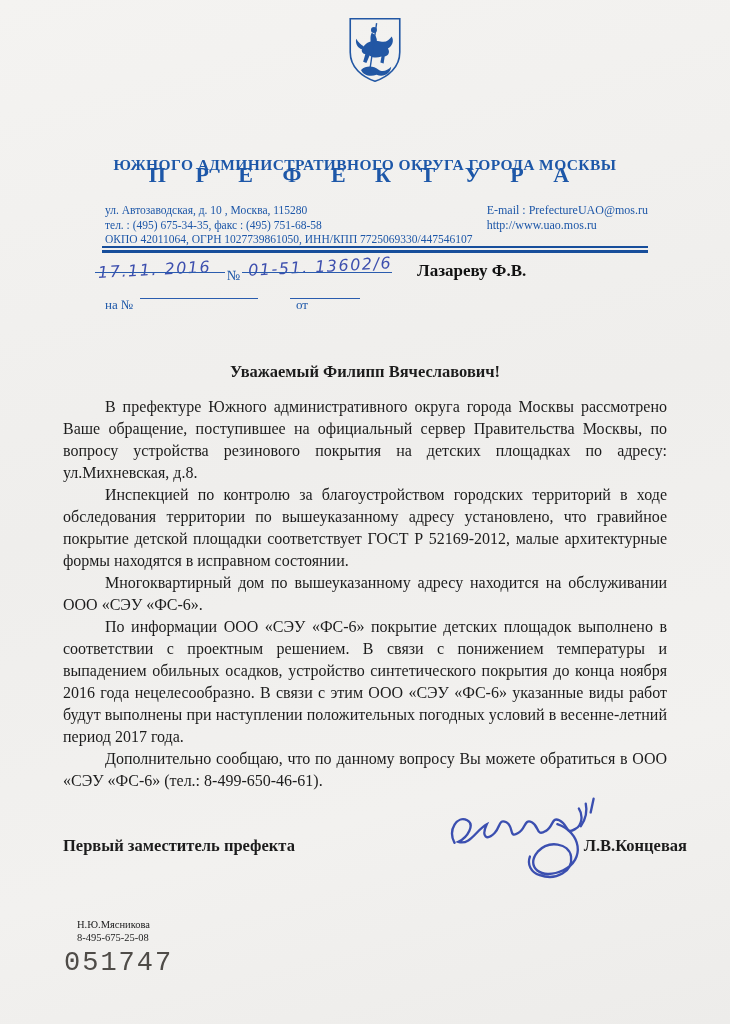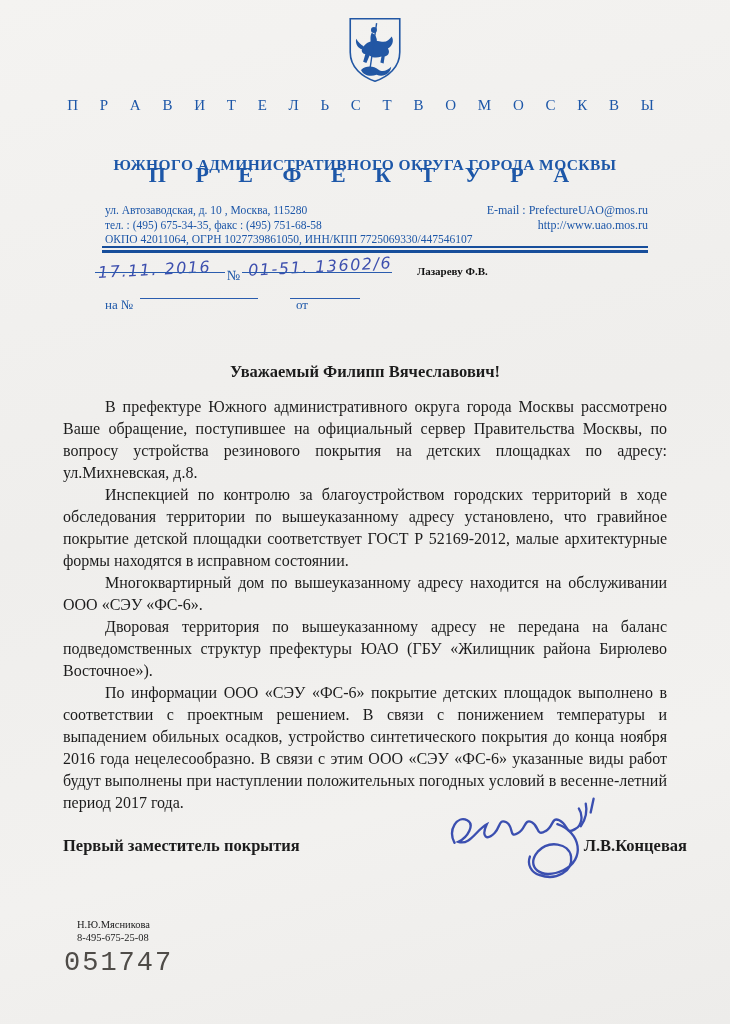--- a/index.html
+++ b/index.html
@@ -11,39 +11,39 @@
     color:#1c1c1c;
     overflow:hidden;
   }
   
   .emblem{position:absolute;left:347px;top:16px;width:56px;height:68px;}
   .hdr{position:absolute;left:0;width:730px;text-align:center;color:#1d57a8;}
   .gov-line{top:97px;font-size:15px;letter-spacing:9px;}
   .pref-line{top:122px;font-size:22px;font-weight:bold;letter-spacing:12px;margin-top:40px;}
   .district-line{top:156px;font-size:15.5px;font-weight:bold;letter-spacing:0.4px;}
   .addr{position:absolute;left:105px;top:203px;color:#1d57a8;font-size:11.5px;line-height:14.5px;}
-  .contact{position:absolute;right:82px;top:203px;color:#1d57a8;font-size:12px;line-height:15px;text-align:right;}
+  .contact{position:absolute;right:82px;top:203px;color:#1d57a8;font-size:12px;line-height:15px;}
   .rule{position:absolute;left:102px;right:82px;top:246px;}
   .rule .thin{height:2px;background:#174e9b;}
   .rule .thick{height:3px;background:#174e9b;margin-top:2px;}
   
   .hand{font-family:"DejaVu Sans",sans-serif;font-style:italic;color:#3d4fae;font-size:16px;letter-spacing:1.5px;white-space:nowrap;}
   .ref-date{position:absolute;left:98px;top:260px;transform:rotate(-3deg);}
   .ref-num{position:absolute;left:248px;top:257px;transform:rotate(-3deg);}
   .u-line{position:absolute;border-bottom:1.5px solid #2a5cae;}
   .ul-date{left:95px;top:272px;width:130px;}
   .ul-num{left:242px;top:272px;width:150px;}
   .no-sign{position:absolute;left:227px;top:268px;color:#1d57a8;font-size:14px;}
   .ref2-label{position:absolute;color:#1d57a8;font-size:13px;top:297px;}
   .lbl-na{left:105px;}
   .lbl-ot{left:268px;margin-left:28px;}
   .ul-na{left:140px;top:298px;width:118px;}
   .ul-ot{left:290px;top:298px;width:70px;}
   
-  .addressee{position:absolute;left:417px;top:260px;font-size:11px;font-weight:bold;line-height:22px;color:#111;}
+  .addressee{position:absolute;left:417px;top:260px;font-size:17px;font-weight:bold;line-height:22px;color:#111;}
   
   .salutation{position:absolute;left:63px;top:362px;width:604px;text-align:center;font-size:16.5px;font-weight:bold;}
   .body-text{position:absolute;left:63px;top:396px;width:604px;font-size:16px;line-height:22px;text-align:justify;}
   .body-text p{margin:0;text-indent:42px;}
   
   .sign-row{position:absolute;left:63px;top:836px;width:624px;display:flex;justify-content:space-between;font-size:16.5px;font-weight:bold;}
   .scribble{position:absolute;left:445px;top:786px;width:160px;height:98px;}
   
   .executor{position:absolute;left:65px;top:918px;font-size:10.5px;line-height:13px;color:#222;margin-left:12px;}
   .stamp{position:absolute;left:64px;top:948px;font-family:"Liberation Mono",monospace;font-size:27px;letter-spacing:2px;color:#4f4c48;}
@@ -58,21 +58,20 @@
     <g fill="#2257a4" stroke="none">
       <path d="M46,30 C52,33 57,40 55,48 L44,47 C43,38 44,34 46,30 Z"></path>
       <circle cx="50" cy="25" r="5.5"></circle>
       <path d="M28,60 C34,47 48,42 62,46 C72,49 78,44 83,37 C88,45 84,55 76,59 C80,65 78,72 70,74 L68,87 L62,85 L64,74 C56,77 48,77 42,72 L36,86 L30,84 L34,70 C28,68 26,64 28,60 Z"></path>
       <path d="M29,61 C20,59 15,50 17,41 C21,48 26,52 31,55 Z"></path>
       <path d="M26,99 C36,90 50,92 58,98 C66,104 75,100 82,93 C81,106 68,113 55,108 C42,113 30,108 26,99 Z"></path>
     </g>
     <line x1="55" y1="12" x2="42" y2="102" stroke="#2257a4" stroke-width="2.6"></line>
   </svg>
 
-  <div class="hdr gov-line">П Р А В И Т Е Л Ь С Т В О   М О С К В Ы</div>
   <div class="hdr pref-line">П Р Е Ф Е К Т У Р А</div>
   <div class="hdr district-line">ЮЖНОГО АДМИНИСТРАТИВНОГО ОКРУГА ГОРОДА МОСКВЫ</div>
 
   <div class="addr">
     <div>ул. Автозаводская, д. 10 , Москва, 115280</div>
     <div>тел. : (495) 675-34-35, факс : (495) 751-68-58</div>
     <div>ОКПО 42011064, ОГРН 1027739861050, ИНН/КПП 7725069330/447546107</div>
   </div>
   <div class="contact">
     <div>E-mail : PrefectureUAO@mos.ru</div>
@@ -96,35 +95,35 @@
 
   <div class="addressee">
     <div>Лазареву Ф.В.</div>
   </div>
 
   <div class="salutation">Уважаемый Филипп Вячеславович!</div>
   <div class="body-text">
     <p>В префектуре Южного административного округа города Москвы рассмотрено Ваше обращение, поступившее на официальный сервер Правительства Москвы, по вопросу устройства резинового покрытия на детских площадках по адресу: ул.Михневская, д.8.</p>
     <p>Инспекцией по контролю за благоустройством городских территорий в ходе обследования территории по вышеуказанному адресу установлено, что гравийное покрытие детской площадки соответствует ГОСТ Р 52169-2012, малые архитектурные формы находятся в исправном состоянии.</p>
     <p>Многоквартирный дом по вышеуказанному адресу находится на обслуживании ООО «СЭУ «ФС-6».</p>
-    <p>Дворовая территория по вышеуказанному адресу не передана на баланс подведомственных структур префектуры ЮАО (ГБУ «Жилищник района Бирюлево Восточное»).</p>
     <p>По информации ООО «СЭУ «ФС-6» покрытие детских площадок выполнено в соответствии с проектным решением. В связи с понижением температуры и выпадением обильных осадков, устройство синтетического покрытия до конца ноября 2016 года нецелесообразно. В связи с этим ООО «СЭУ «ФС-6» указанные виды работ будут выполнены при наступлении положительных погодных условий в весенне-летний период 2017 года.</p>
+    <p>Дополнительно сообщаю, что по данному вопросу Вы можете обратиться в ООО «СЭУ «ФС-6» (тел.: 8-499-650-46-61).</p>
   </div>
 
   <svg class="scribble" viewBox="0 0 160 100">
     <g fill="none" stroke="#3b4fb0" stroke-width="2.4" stroke-linecap="round">
       <path d="M8,58 C1,44 11,30 21,35 C29,39 22,52 12,57 C24,61 31,44 41,39 C35,52 41,56 49,48 C55,42 53,33 61,37 C69,41 63,54 73,48 C81,44 79,33 87,37 C95,41 91,52 101,46 C109,42 107,31 115,35 C125,40 121,50 131,44 C139,40 139,29 135,23"></path>
       <path d="M142,18 C144,27 141,35 137,41"></path>
       <path d="M150,13 L147,27"></path>
       <path d="M113,39 C137,47 142,75 119,86 C96,97 80,82 93,67 C104,55 125,58 127,72 C129,87 112,97 95,91 C86,88 82,80 85,72"></path>
     </g>
   </svg>
 
   <div class="sign-row">
-    <span>Первый заместитель покрытия</span>
+    <span>Первый заместитель префекта</span>
     <span>Л.В.Концевая</span>
   </div>
 
   <div class="executor">
     <div>Н.Ю.Мясникова</div>
     <div>8-495-675-25-08</div>
   </div>
   <div class="stamp">051747</div>
 
 </div>

